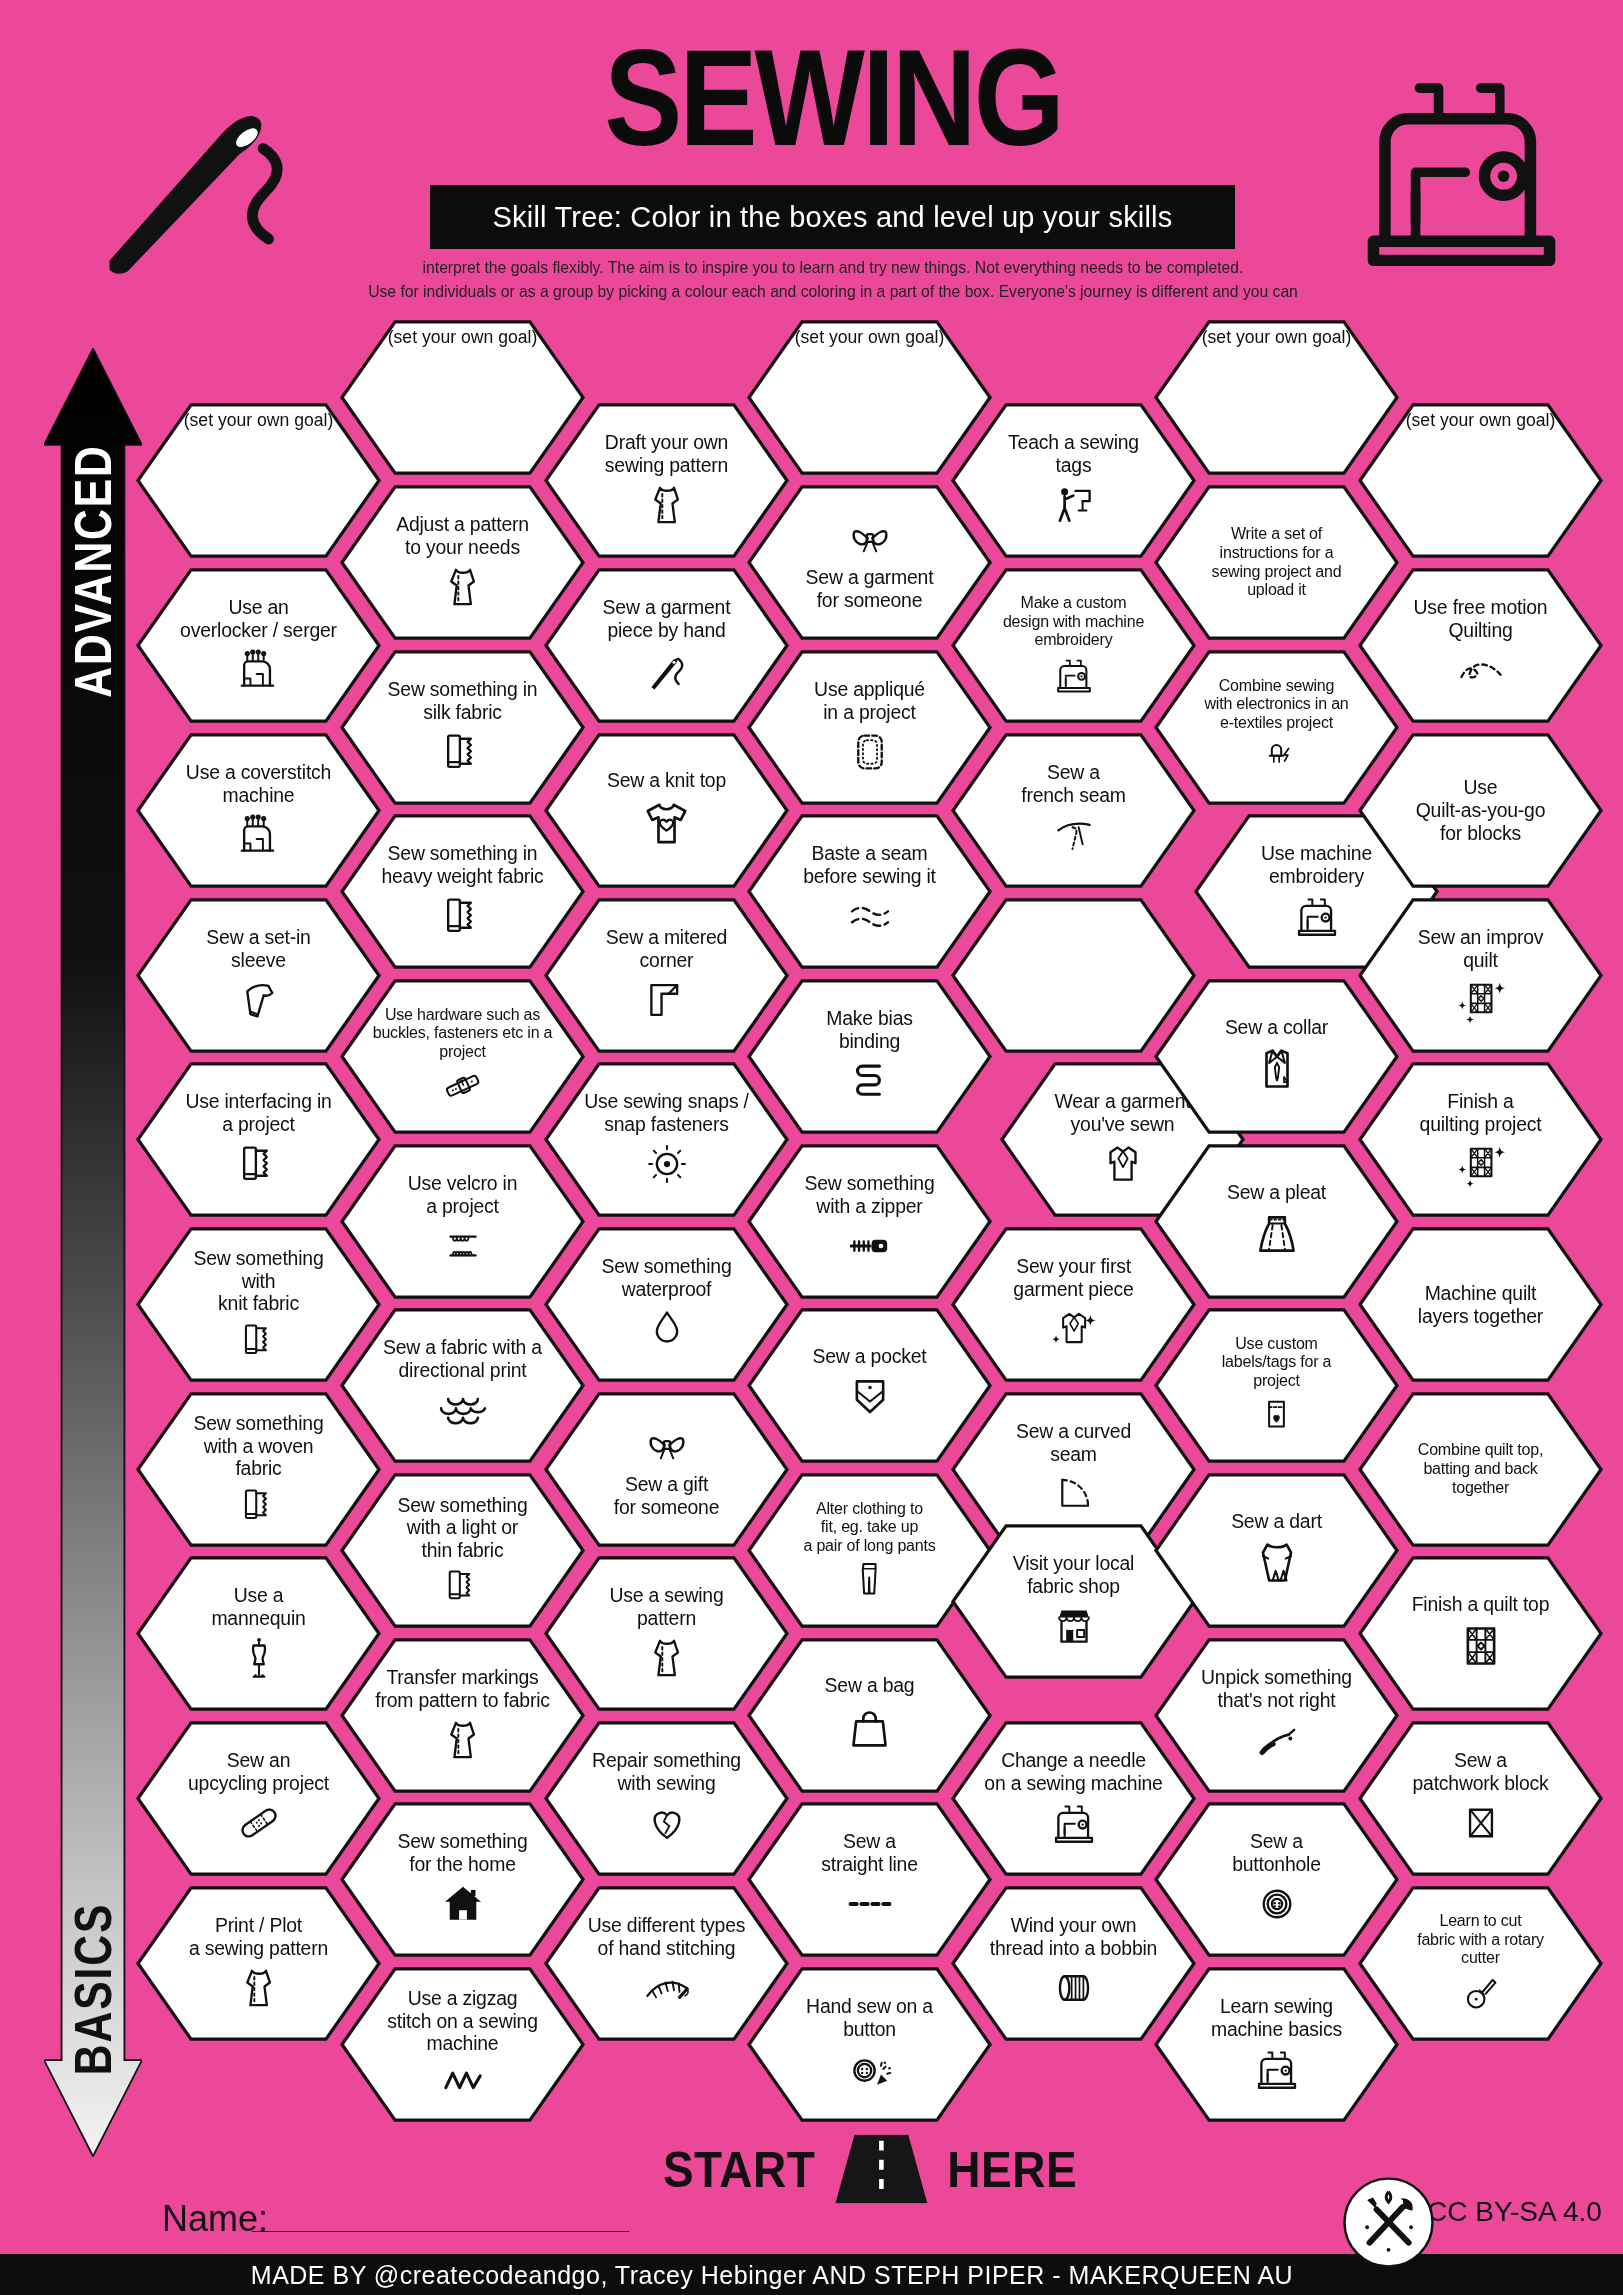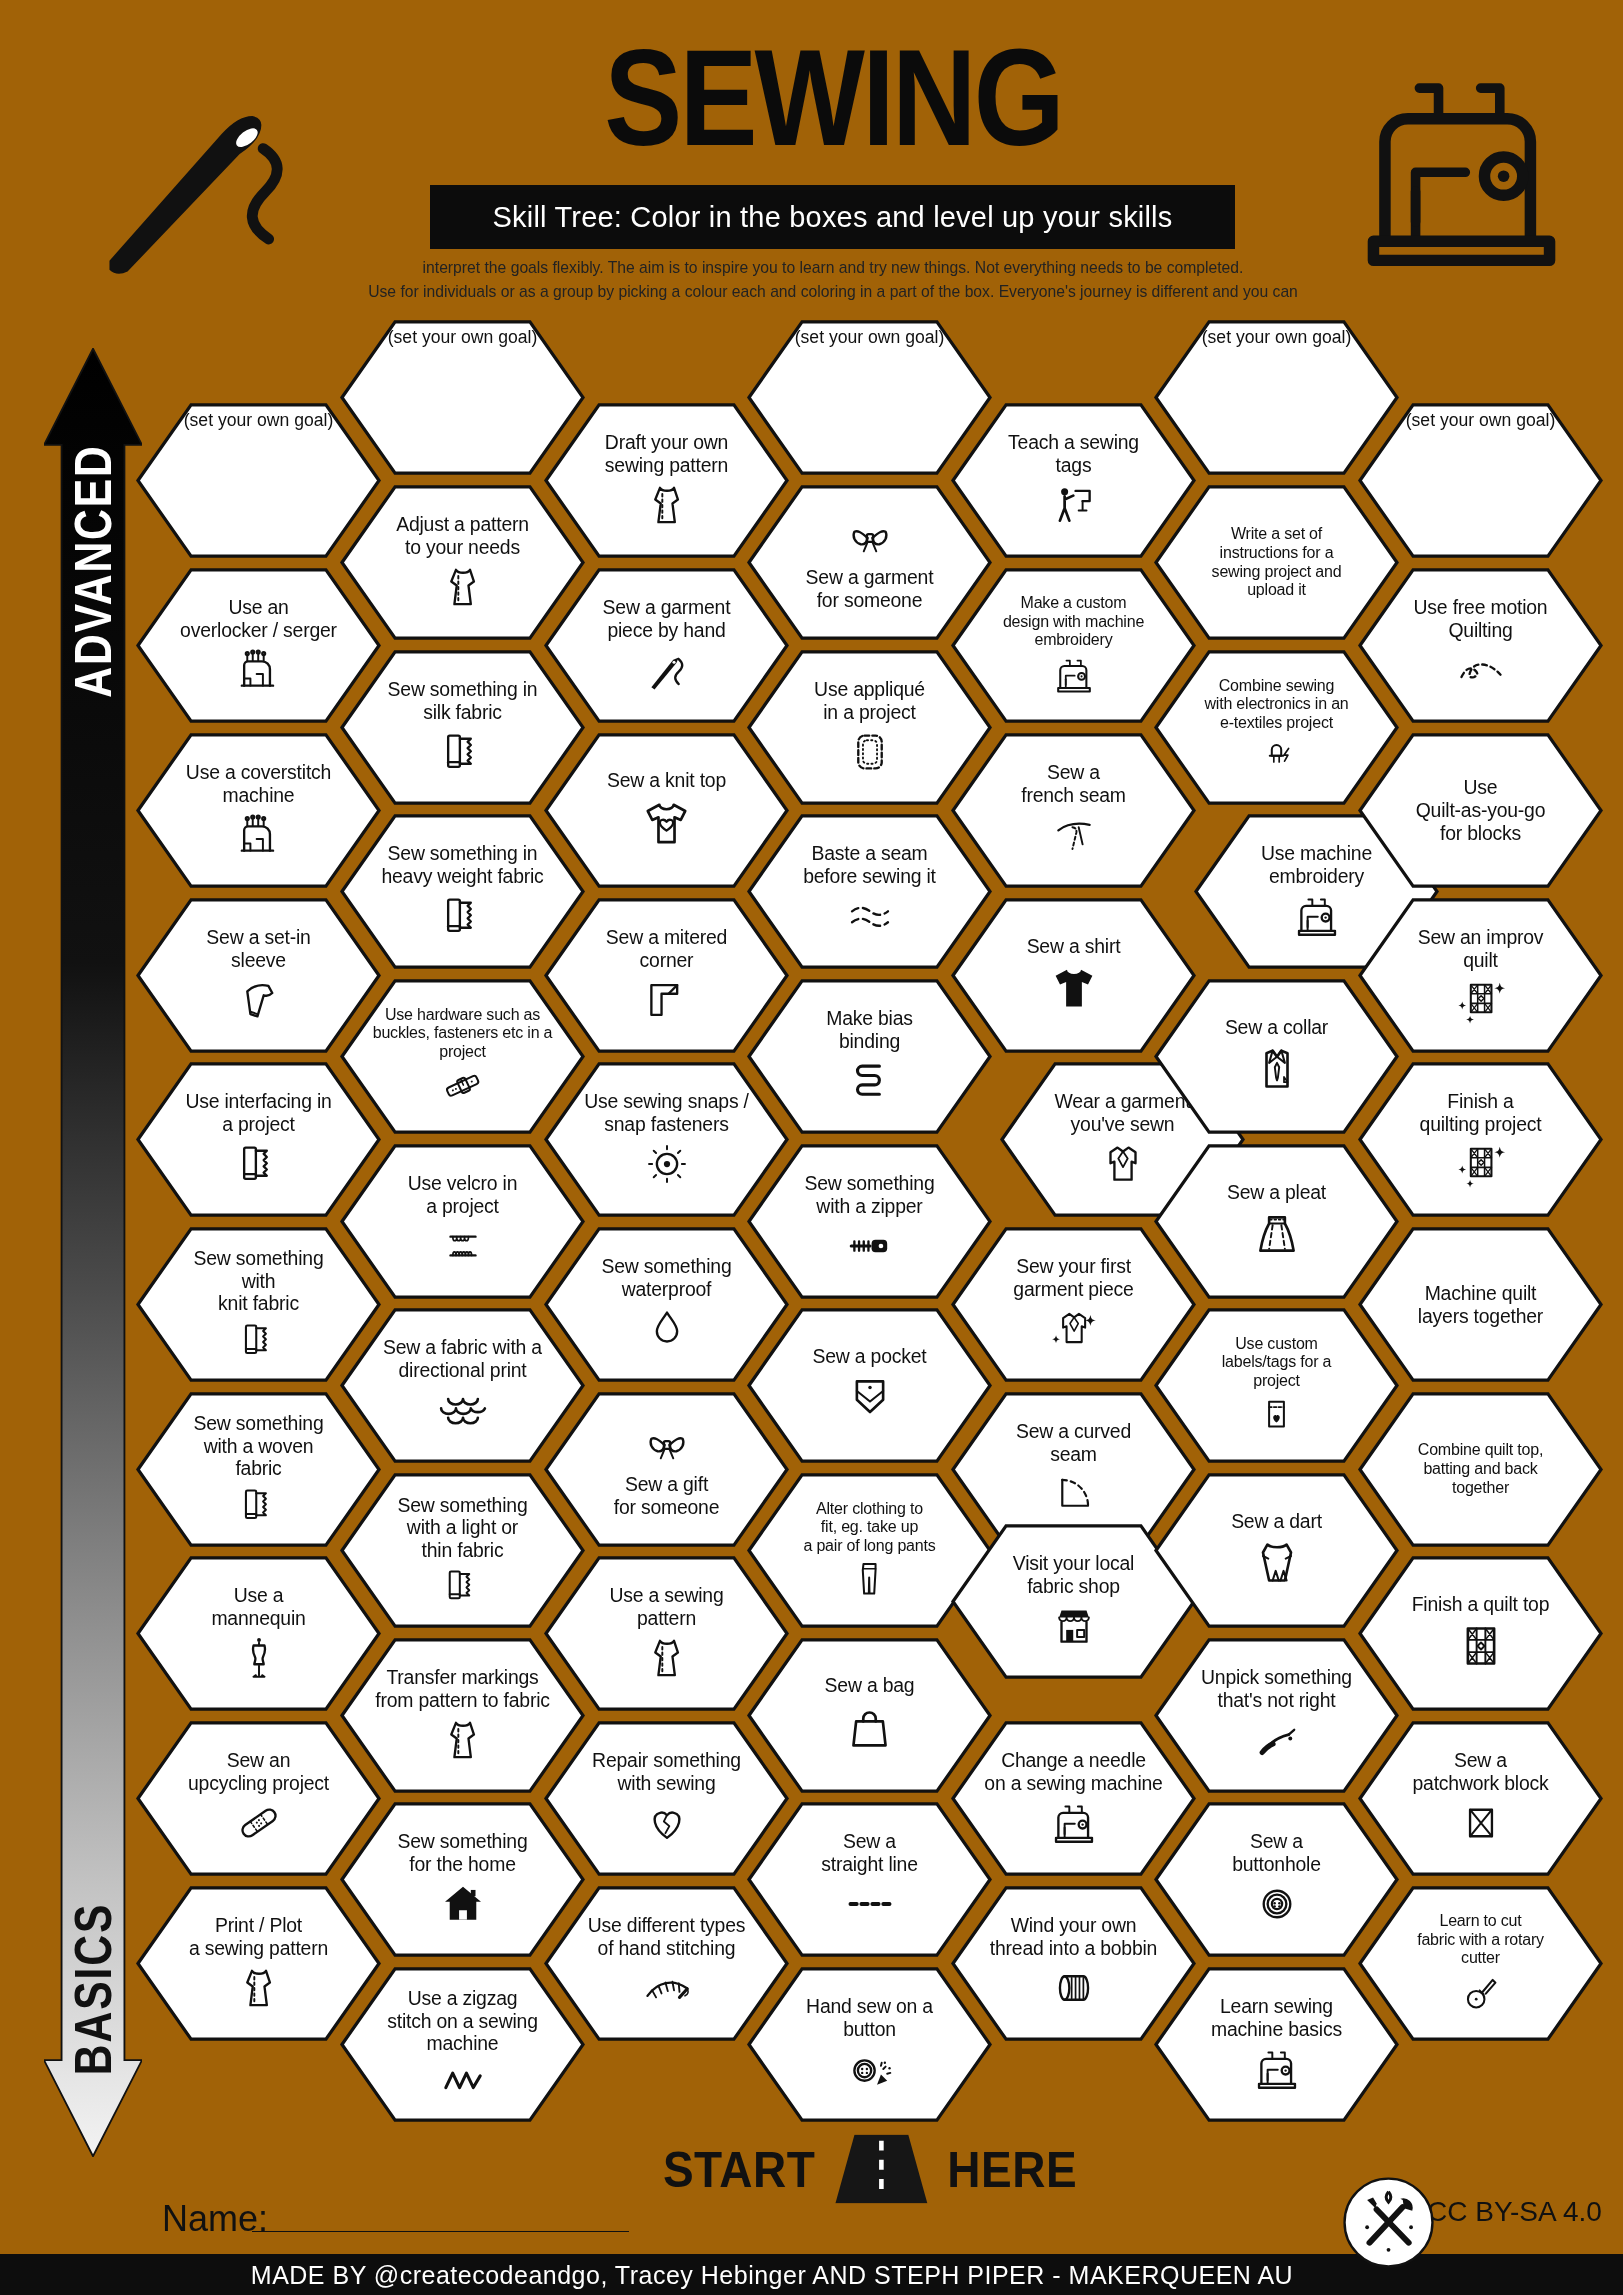--- a/index.html
+++ b/index.html
@@ -1,16 +1,16 @@
 <!DOCTYPE html>
 <html style="font-size:7.4px"><head>
 <meta charset="utf-8">
 <style>
   html,body{margin:0;padding:0;background:#fff;}
-  #poster{position:relative;width:1623px;height:2295px;background:#a16207;overflow:hidden;
+  #poster{position:relative;width:1623px;height:2295px;background:#ec4899;overflow:hidden;
           font-family:"Liberation Sans",sans-serif;color:#111;}
   
   .title{position:absolute;left:833px;top:30px;transform:translateX(-50%) scaleY(1.18);
          font-size:117px;font-weight:bold;letter-spacing:-2.8px;white-space:nowrap;color:#0b0b0b;}
   .subtitle-bar{position:absolute;left:430px;top:185px;width:805px;height:64px;background:#0c0c0c;
                 display:flex;align-items:center;justify-content:center;}
   .subtitle-bar div{color:#fff;font-size:29px;letter-spacing:0.2px;white-space:nowrap;}
   .description{position:absolute;left:833px;top:228px;transform:translateX(-50%);width:1110px;
                padding-top:28px;text-align:center;font-size:15.7px;line-height:1.55;color:#222;}
   .hdr-icon{position:absolute;}
@@ -996,28 +996,20 @@
           </div>
           <svg class="icon" width="50" height="50" viewBox="0 0 64 64">
             <use href="#i-french-seam"></use>
           </svg>
         </div>
       </div>
       <div class="hex" style="left: 951px; top: 897px;">
         <svg class="hexbg" viewBox="0 0 530 340">
           <polygon points="4,170 119,6 411,6 526,170 411,334 119,334"></polygon>
         </svg>
-        <div class="hex-content">
-          <div class="lines">
-            <div>Sew a shirt</div>
-          </div>
-          <svg class="icon" width="56" height="56" viewBox="0 0 64 64">
-            <use href="#i-tshirt-filled"></use>
-          </svg>
-        </div>
       </div>
       <div class="hex" style="left: 1000px; top: 1061px;">
         <svg class="hexbg" viewBox="0 0 530 340">
           <polygon points="4,170 119,6 411,6 526,170 411,334 119,334"></polygon>
         </svg>
         <div class="hex-content">
           <div class="lines">
             <div>Wear a garment</div>
             <div>you've sewn</div>
           </div>

